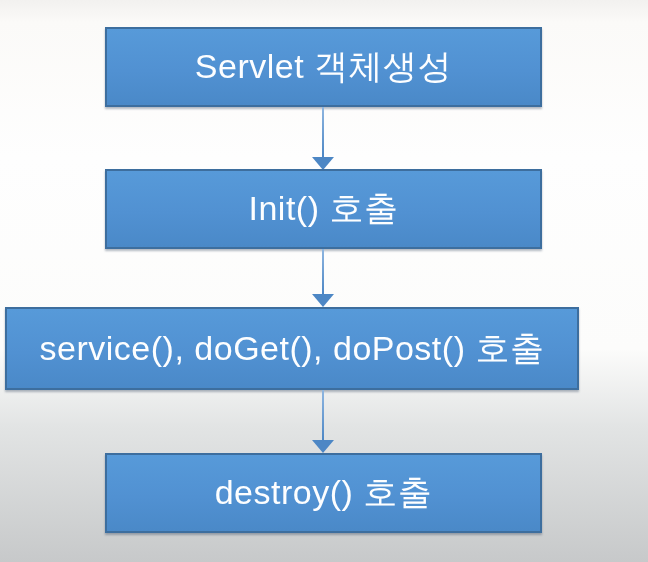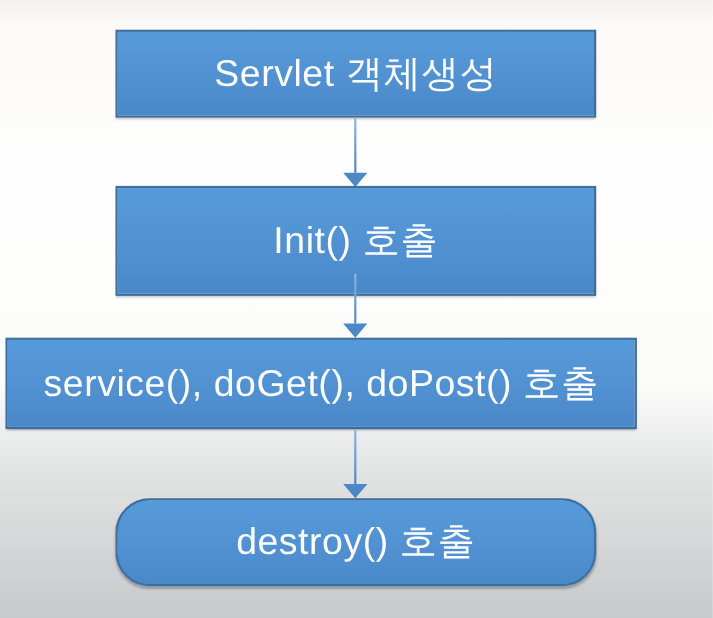--- a/index.html
+++ b/index.html
@@ -36,23 +36,23 @@
     border: 2px solid var(--box-border);
     box-shadow: 0 2px 2px rgba(40, 60, 85, 0.35);
     color: var(--text);
     font-size: 34px;
     font-weight: 400;
     letter-spacing: 0.5px;
     white-space: nowrap;
     text-align: center;
   }
   .box-1 { left: 105px; top:  27px; width: 437px; height: 80px; }
-  .box-2 { left: 105px; top: 169px; width: 437px; height: 100px; }
+  .box-2 { left: 105px; top: 169px; width: 437px; height: 80px; }
   .box-3 { left:   5px; top: 307px; width: 574px; height: 83px; }
-  .box-4 { left: 105px; top: 453px; width: 437px; height: 80px; border-radius: 31px; }
+  .box-4 { left: 105px; top: 453px; width: 437px; height: 80px; }
 
   .arrow {
     position: absolute;
     left: 311px;
     width: 24px;
     display: flex;
     flex-direction: column;
     align-items: center;
   }
   .arrow-1 { top: 107px; height: 63px; }

